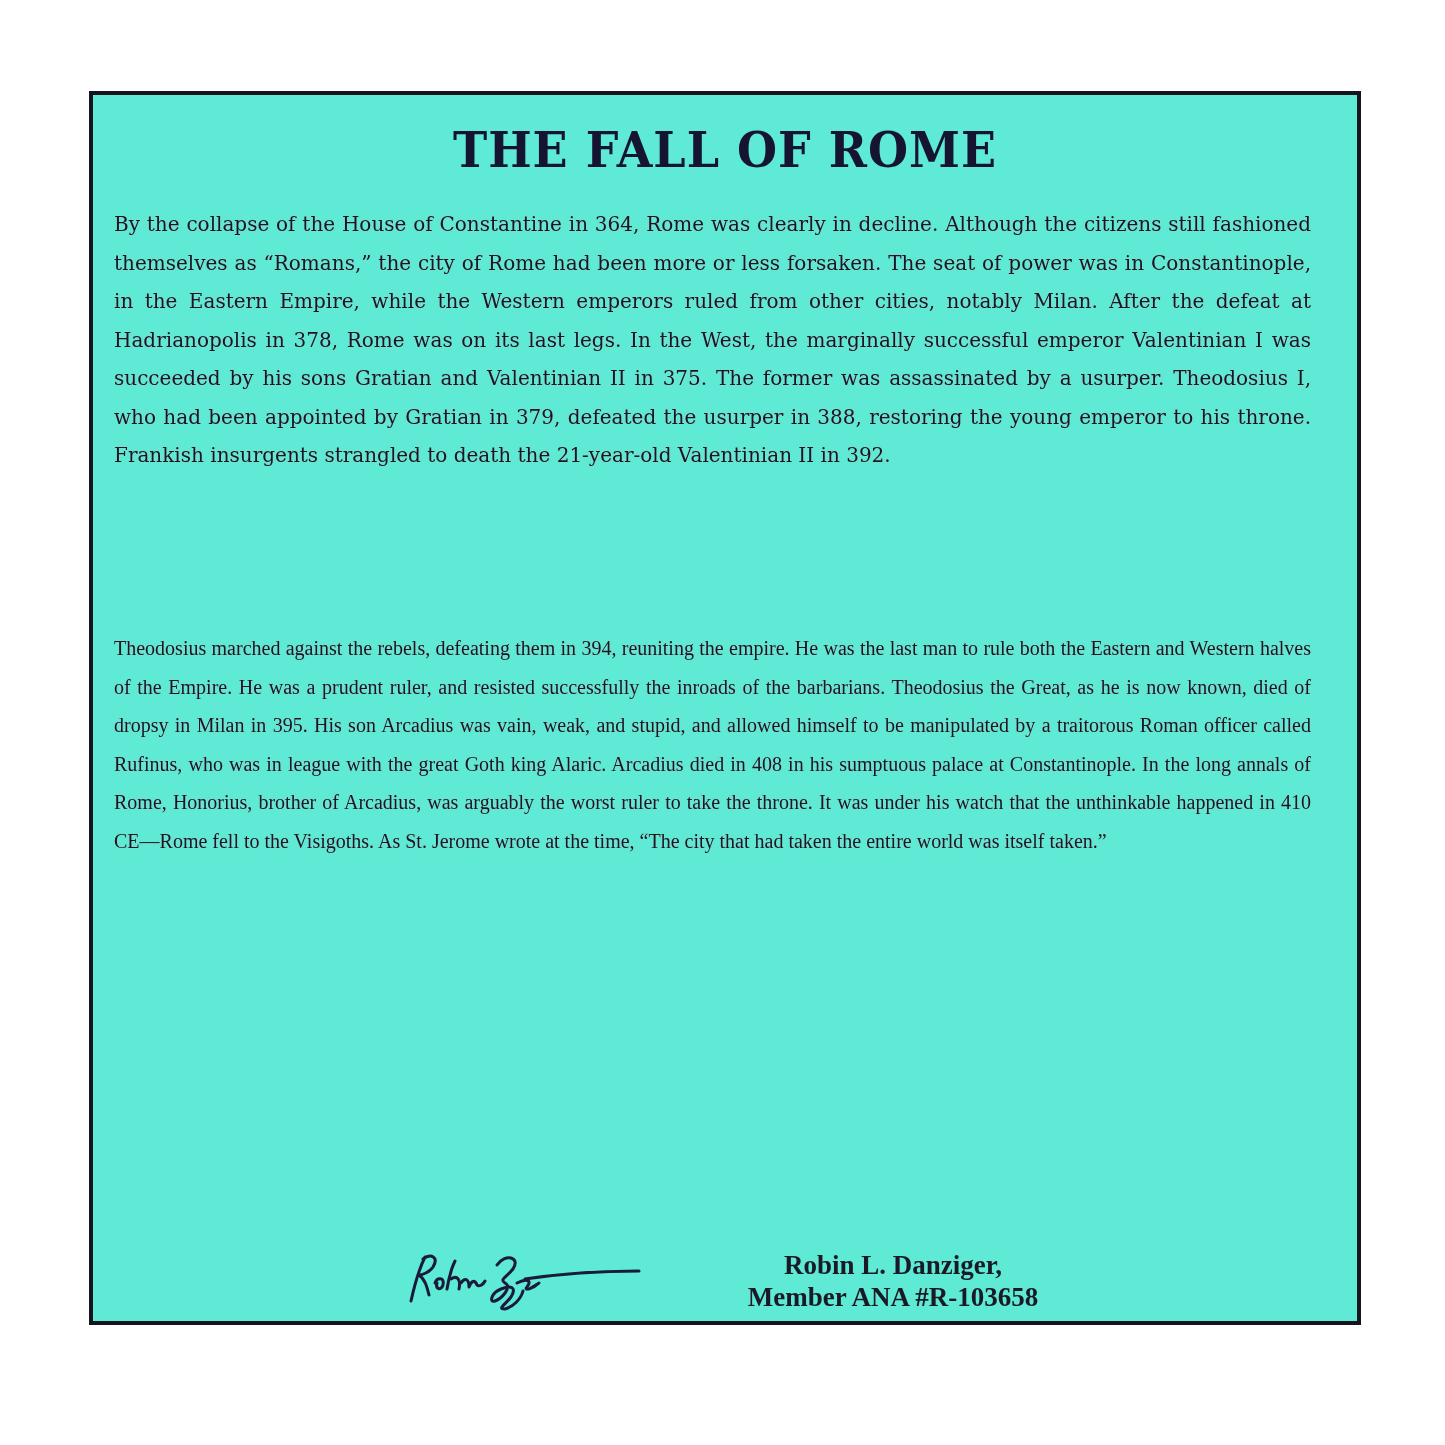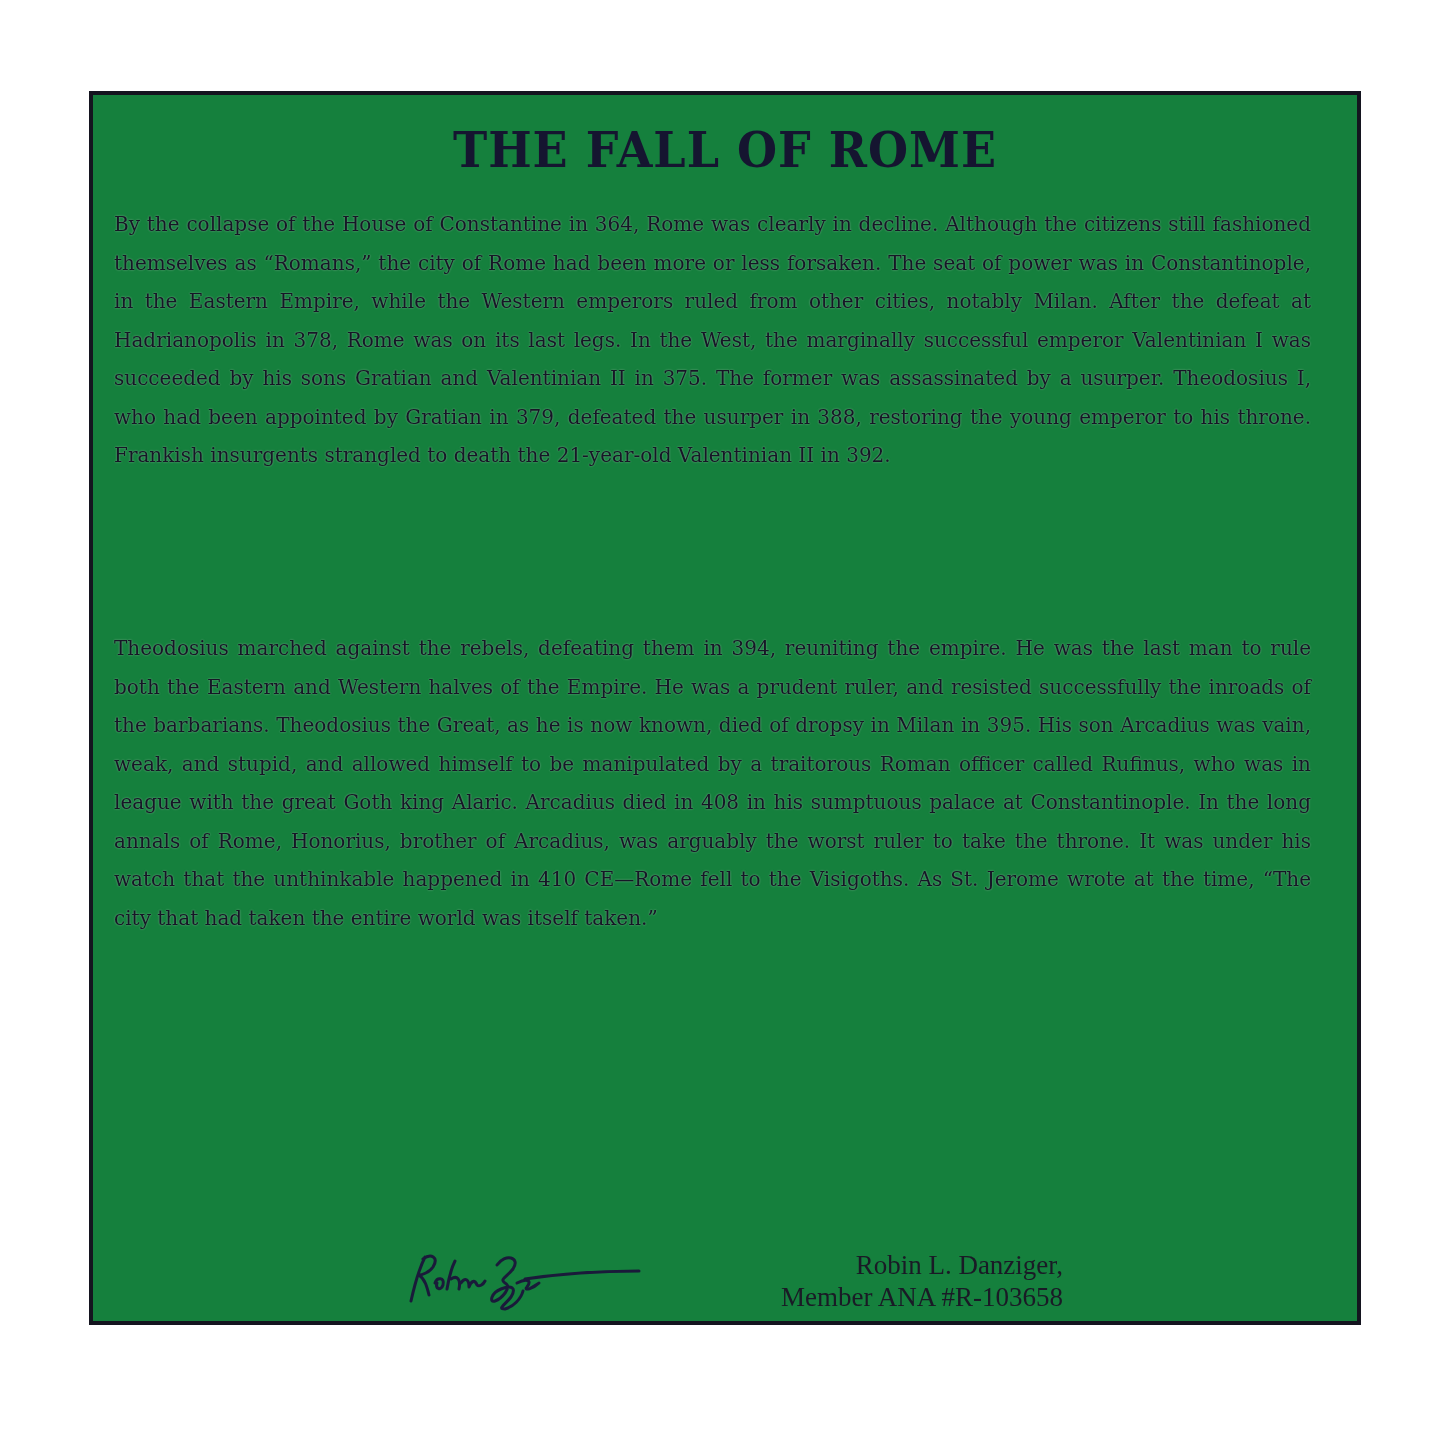--- a/index.html
+++ b/index.html
@@ -13,21 +13,21 @@
       position: relative;
       overflow: hidden;
     }
     .frame {
       position: absolute;
       left: 89px;
       top: 91px;
       width: 1264px;
       height: 1226px;
       border: 4px solid #14141f;
-      background: #15803d;
+      background: #5eead4;
       box-sizing: content-box;
     }
     .title {
       position: absolute;
       left: 0;
       right: 0;
       top: 28px;
       text-align: center;
       font-family: "DejaVu Serif", serif;
       font-weight: bold;
@@ -41,37 +41,37 @@
       left: 21px;
       width: 1197px;
       font-family: "DejaVu Serif", serif;
       font-size: 20px;
       line-height: 38.5px;
       color: #161626;
       text-align: justify;
       text-shadow: 0 0 2px rgba(200,200,200,0.6);
     }
     .para1 { top: 110px; }
-    .para2 { top: 534px; }
+    .para2 { top: 534px; font-family: Liberation Serif, serif; }
     .para3 { top: 997px; }
     .signature {
       position: absolute;
       left: 312px;
       top: 1148px;
       width: 240px;
       height: 80px;
     }
     .signer {
       position: absolute;
       left: 630px;
       top: 1154px;
       width: 340px;
-      text-align: right;
+      text-align: center;
       font-family: "Liberation Serif", serif;
-      font-weight: normal;
+      font-weight: bold;
       font-size: 27px;
       line-height: 32px;
       color: #1a1a26;
     }
   </style>
 </head>
 <body>
 
 <div class="frame">
   <div class="title">THE FALL OF ROME</div>

